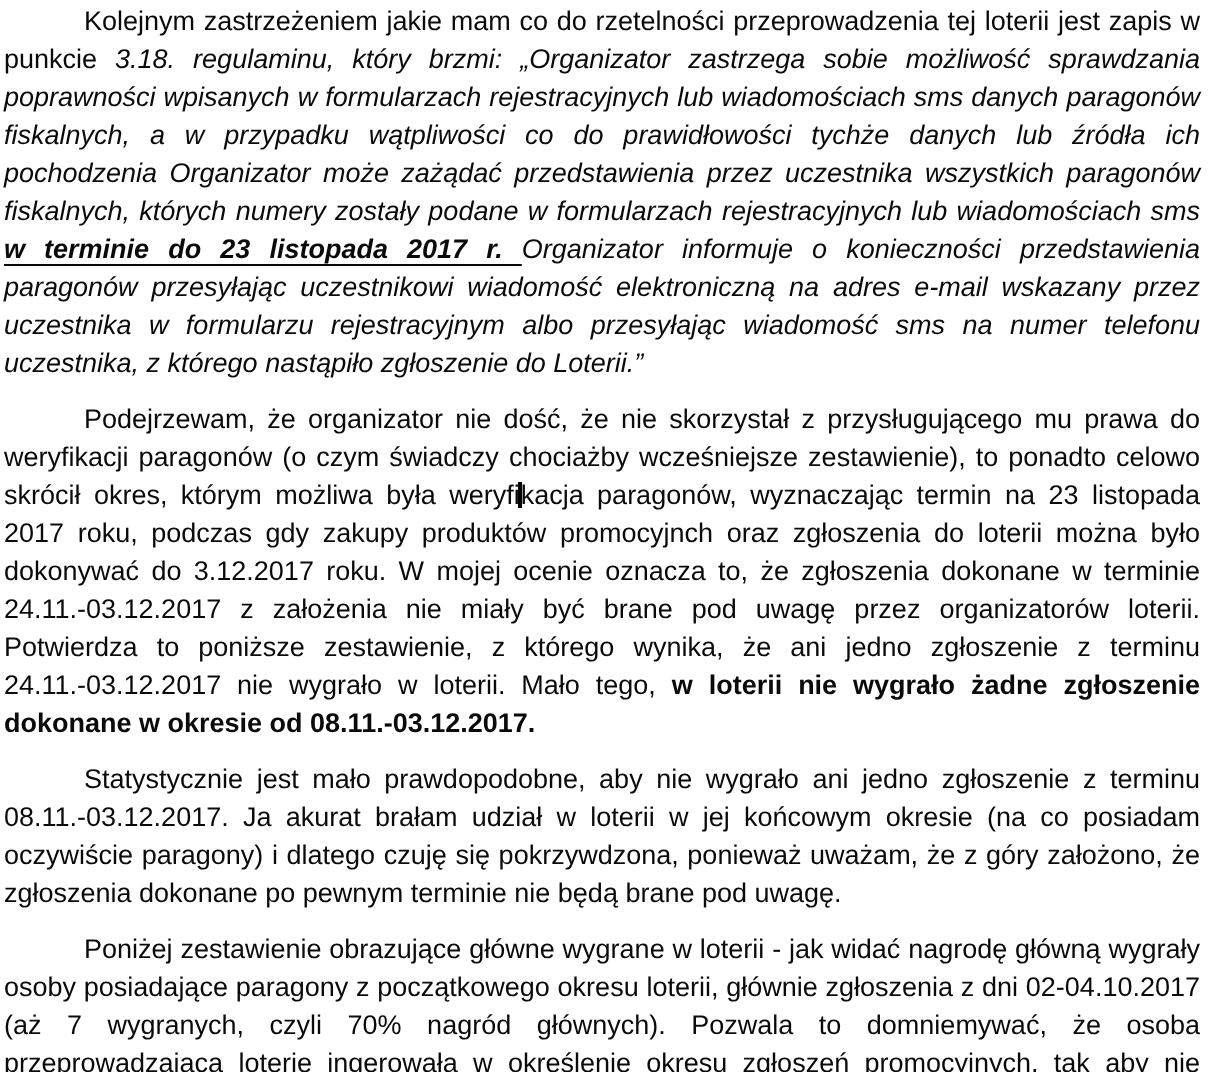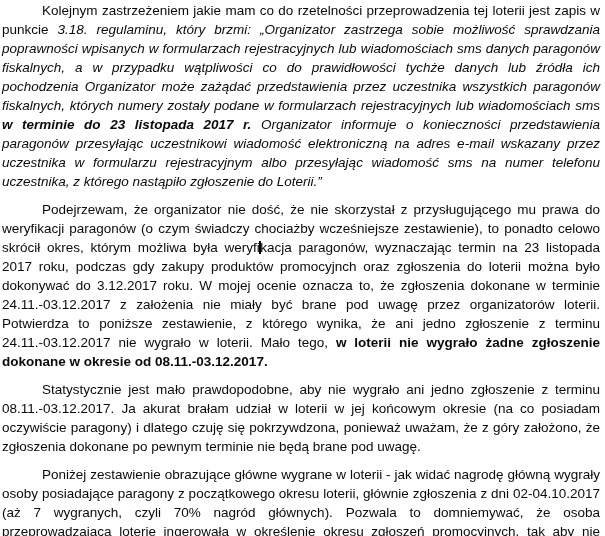--- a/index.html
+++ b/index.html
@@ -22,20 +22,21 @@
   .page p {
     margin: 0 0 9px 0;
     text-indent: 40px;
   }
   .r-regular { font-style: normal; font-weight: 400; }
   .r-italic { font-style: italic; }
   .r-bold { font-weight: 700; }
   .r-bold-italic-underline {
     font-weight: 700;
     font-style: italic;
+    text-decoration: underline;
     text-decoration-thickness: 1px;
     text-underline-offset: 3px;
     margin-top: 30px;
   }
   .r-misspelled {
     text-decoration-style: wavy;
     text-decoration-color: #cc0000;
     text-decoration-thickness: 1px;
     text-underline-offset: 2px;
   }

